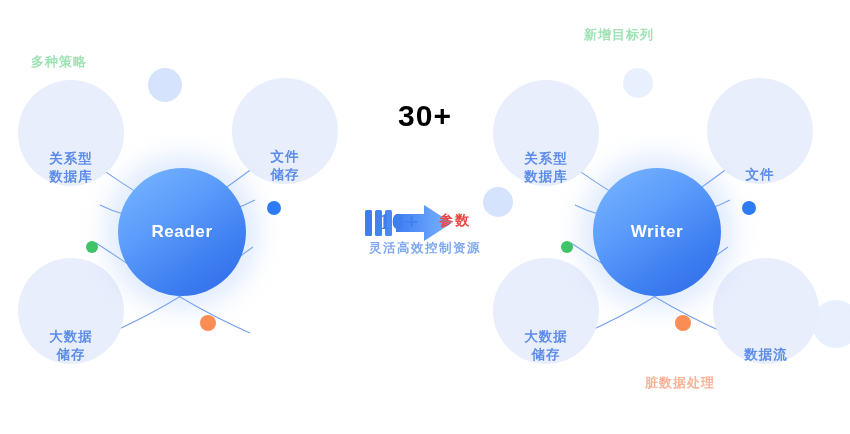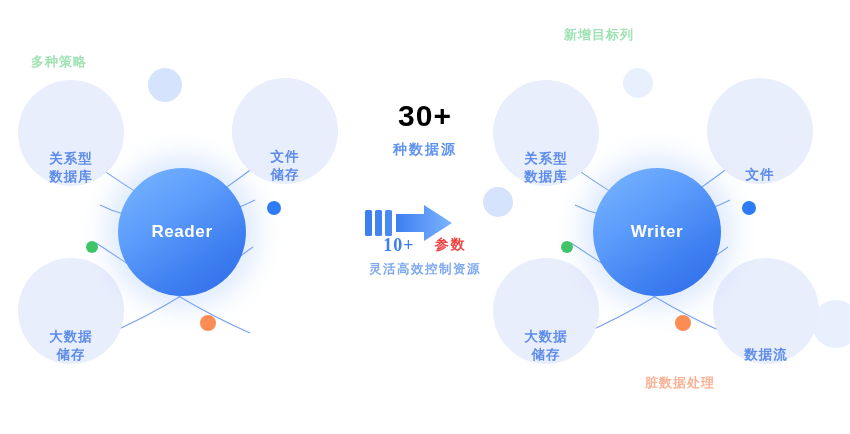--- a/index.html
+++ b/index.html
@@ -69,21 +69,21 @@
     font-size:30px;font-weight:700;color:#000000;letter-spacing:1px;
     line-height:1.05;
   }
   .sub-cn{
     margin-top:9px;
     font-size:14px;font-weight:700;color:#5f94ee;letter-spacing:2px;
   }
   .arrow-wrap{margin-top:16px;height:46px;display:flex;align-items:center;justify-content:center;}
   .row2{margin-top:14px;}
   .row2 .num{
-    font-size:18px;font-weight:700;color:#3e7ef0;letter-spacing:1px;
+    font-size:24px;font-weight:700;color:#3e7ef0;letter-spacing:1px;
     vertical-align:middle;
     font-family:Liberation Serif, serif;
   }
   .row2 .cn{
     font-size:14px;font-weight:700;color:#ef4444;letter-spacing:2px;
     vertical-align:middle;margin-left:20px;
   }
   .row3{
     margin-top:5px;
     font-size:12.5px;font-weight:700;color:#7fa8f1;letter-spacing:1.5px;
@@ -154,21 +154,20 @@
   </div>
 
   <div class="dot" style="left:86px;top:241px;width:12px;height:12px;background:#3fc468;"></div>
   <div class="dot" style="left:267px;top:201px;width:14px;height:14px;background:#2d7cf5;"></div>
   <div class="dot" style="left:200px;top:315px;width:16px;height:16px;background:#fa8c54;"></div>
 
   <div class="tag tag-green" style="left:31px;top:35px;margin-top:20px;">多种策略</div>
 
   <div class="center-col">
     <div class="big-num">30+</div>
-    <div class="sub-cn">种数据源</div>
 
     <div class="arrow-wrap"></div>
 
     <div class="row2">
       <span class="num">10+</span><span class="cn">参数</span>
     </div>
     <div class="row3">灵活高效控制资源</div>
   </div>
 
   <div class="bubble" style="left:493px;top:80px;width:106px;height:106px;">
@@ -190,17 +189,17 @@
   </div>
 
   <div class="core" style="left:593px;top:168px;width:128px;height:128px;">
     <span>Writer</span>
   </div>
 
   <div class="dot" style="left:561px;top:241px;width:12px;height:12px;background:#3fc468;"></div>
   <div class="dot" style="left:742px;top:201px;width:14px;height:14px;background:#2d7cf5;"></div>
   <div class="dot" style="left:675px;top:315px;width:16px;height:16px;background:#fa8c54;"></div>
 
-  <div class="tag tag-green" style="left:564px;top:28px;">新增目标列</div>
+  <div class="tag tag-green" style="left:584px;top:28px;">新增目标列</div>
 
   <div class="tag tag-orange" style="left:645px;top:376px;">脏数据处理</div>
 
 </div>
 
 </body></html>

